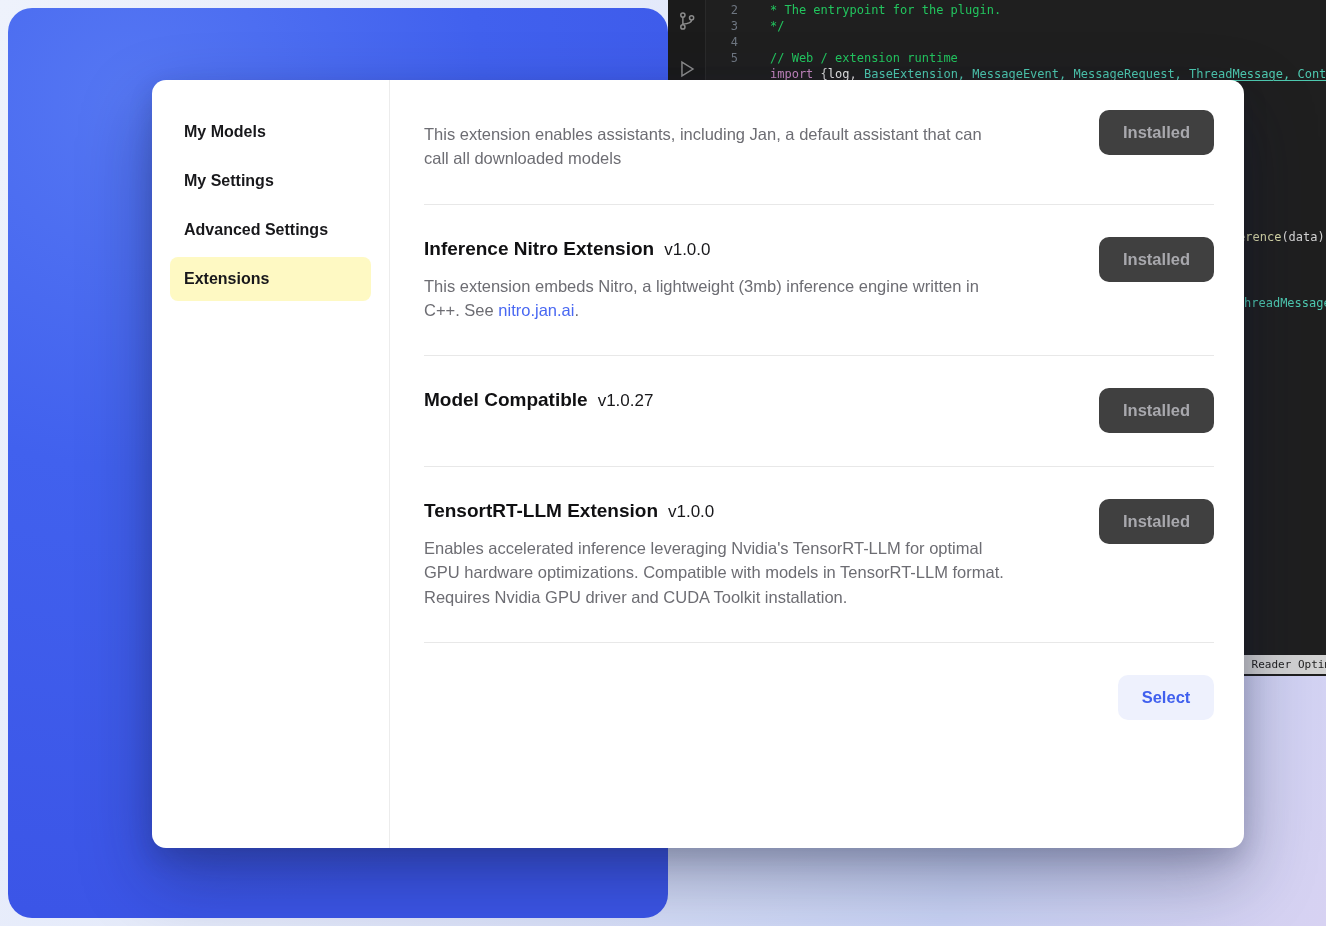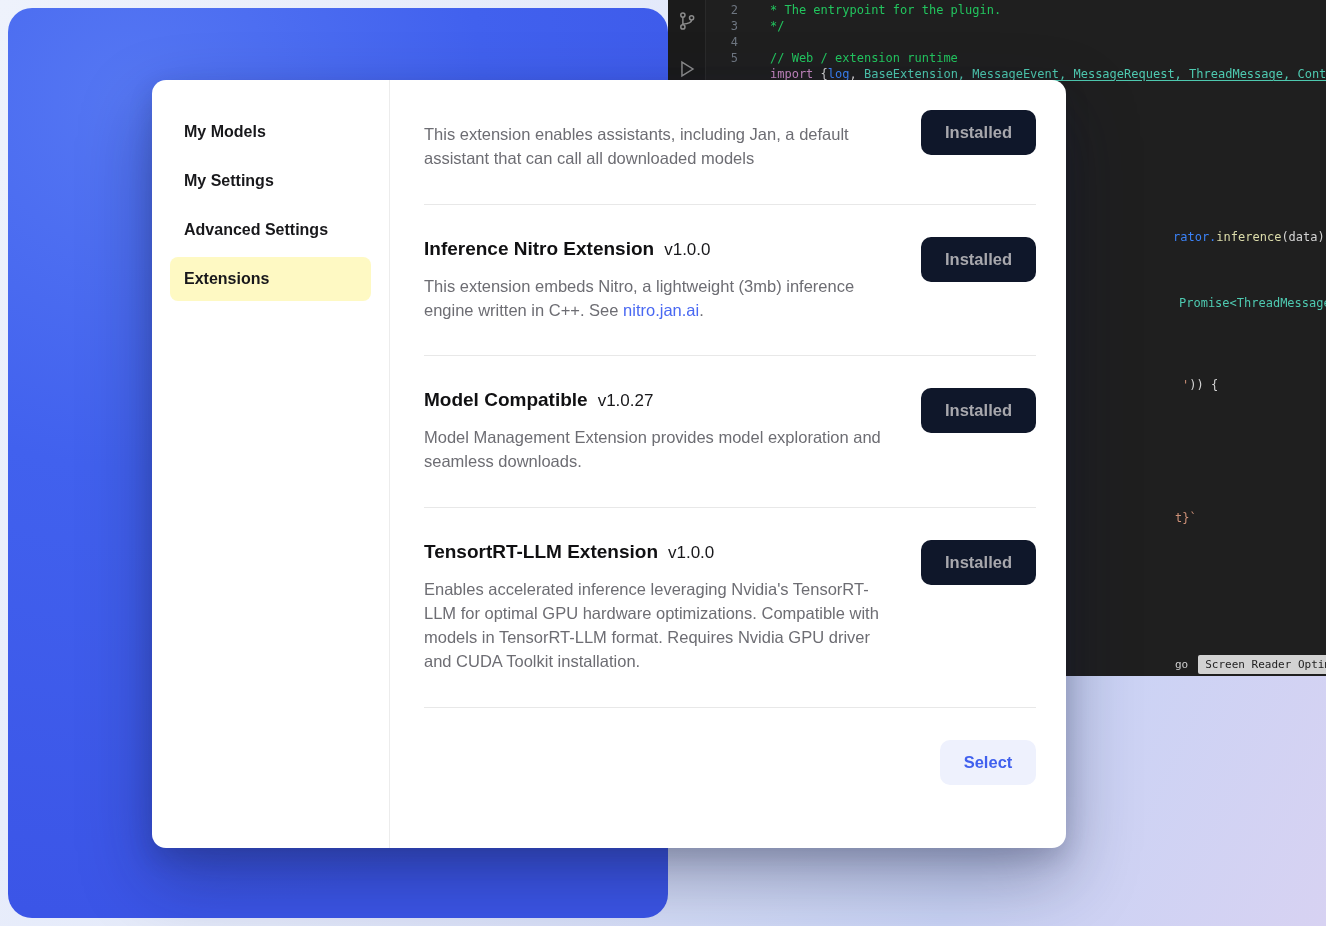--- a/index.html
+++ b/index.html
@@ -30,39 +30,39 @@
     background:#1b1b1b; border-right:1px solid #2a2a2a;
     display:flex; flex-direction:column; align-items:center; padding-top:10px; gap:26px;
   }
   .act-icon { width:22px; height:22px; display:block; opacity:.85; }
   .code-area { position:absolute; left:38px; top:0; right:0; padding-top:2px; }
   .cl { display:flex; height:16px; line-height:16px; white-space:pre; }
   .ln { width:32px; text-align:right; color:#6e7681; flex:none; }
   .code { padding-left:32px; white-space:pre; overflow:hidden; }
   .tok-comment { color:#22c55e; }
   .tok-kw { color:#c586c0;text-align:center; }
-  .tok-id { color:#3b82f6; }
+  .tok-id { color:#e5e5e5; }
   .tok-type { color:#4ec9b0; text-decoration:underline; text-underline-offset:2px; }
   .tok-fn { color:#dcdcaa; }
   .tok-str { color:#ce9178; }
   .tok-plain { color:#d4d4d4; }
   .frag { position:absolute; white-space:nowrap; }
   .statusbar {
     position:absolute; left:0; bottom:2px; height:20px; right:0;
     display:flex; align-items:center; overflow:hidden;
   }
   .status-left { margin-left:507px; color:#cfcfcf; font-size:11px; }
   .status-badge {
     margin-left:10px; background:#d2d2d2; color:#1e1e1e; font-size:11px;
     padding:3px 7px; border-radius:2px; white-space:nowrap;
   }
 
   
   .modal {
-    position:absolute; left:152px; top:80px; width:914px; height:768px;
+    position:absolute; left:152px; top:80px; width:1092px; height:768px;
     background:#ffffff; border-radius:14px; display:flex; overflow:hidden;
     box-shadow:0 30px 70px rgba(18,24,58,.35), 0 10px 25px rgba(18,24,58,.16);
   }
   .sidebar { width:238px; flex:none; border-right:1px solid #ececec; padding:30px 18px; }
   .side-item {
     height:44px; display:flex; align-items:center; padding:0 14px; margin-bottom:5px;
     border-radius:8px; font-size:16px; font-weight:700; color:#18181b; cursor:pointer;
   }
   .side-item.active { background:#fef9c3; }
 
@@ -75,21 +75,21 @@
   .ext-name { font-size:19px; font-weight:700; color:#101012; }
   .ext-version { font-size:17px; font-weight:400; color:#18181b; }
   .ext-desc { margin-top:12px; font-size:16.5px; line-height:1.47; color:#6d6d73; max-width:585px; }
   .link { color:#4968f2; text-decoration:none; cursor:pointer; }
   .divider { height:1px; background:#e8e8e8; }
   .btn {
     min-width:115px; height:45px; border:none; border-radius:10px;
     font-family:inherit; font-size:16.5px; font-weight:600; cursor:pointer; padding:0 20px;
     flex:none; margin-left:24px;
   }
-  .btn.installed { background:#0f172a; color:#a8a8ad; }
+  .btn.installed { background:#404040; color:#a8a8ad; }
   .btn.select { background:#eef1fd; color:#4060ee; min-width:96px; }
 </style>
 </head>
 <body>
 
 <div class="page">
 
   <div class="brand-panel"></div>
 
   <div class="editor">
@@ -173,21 +173,20 @@
         <button class="btn installed">Installed</button>
       </div>
       <div class="divider"></div>
 
       <div class="ext-row">
         <div class="ext-info">
           <div class="ext-title">
             <span class="ext-name">Model Compatible</span>
             <span class="ext-version">v1.0.27</span>
           </div>
-          <p class="ext-desc">Model Management Extension provides model exploration and seamless downloads.</p>
         </div>
         <button class="btn installed">Installed</button>
       </div>
       <div class="divider"></div>
 
       <div class="ext-row">
         <div class="ext-info">
           <div class="ext-title">
             <span class="ext-name">TensortRT-LLM Extension</span>
             <span class="ext-version">v1.0.0</span>

